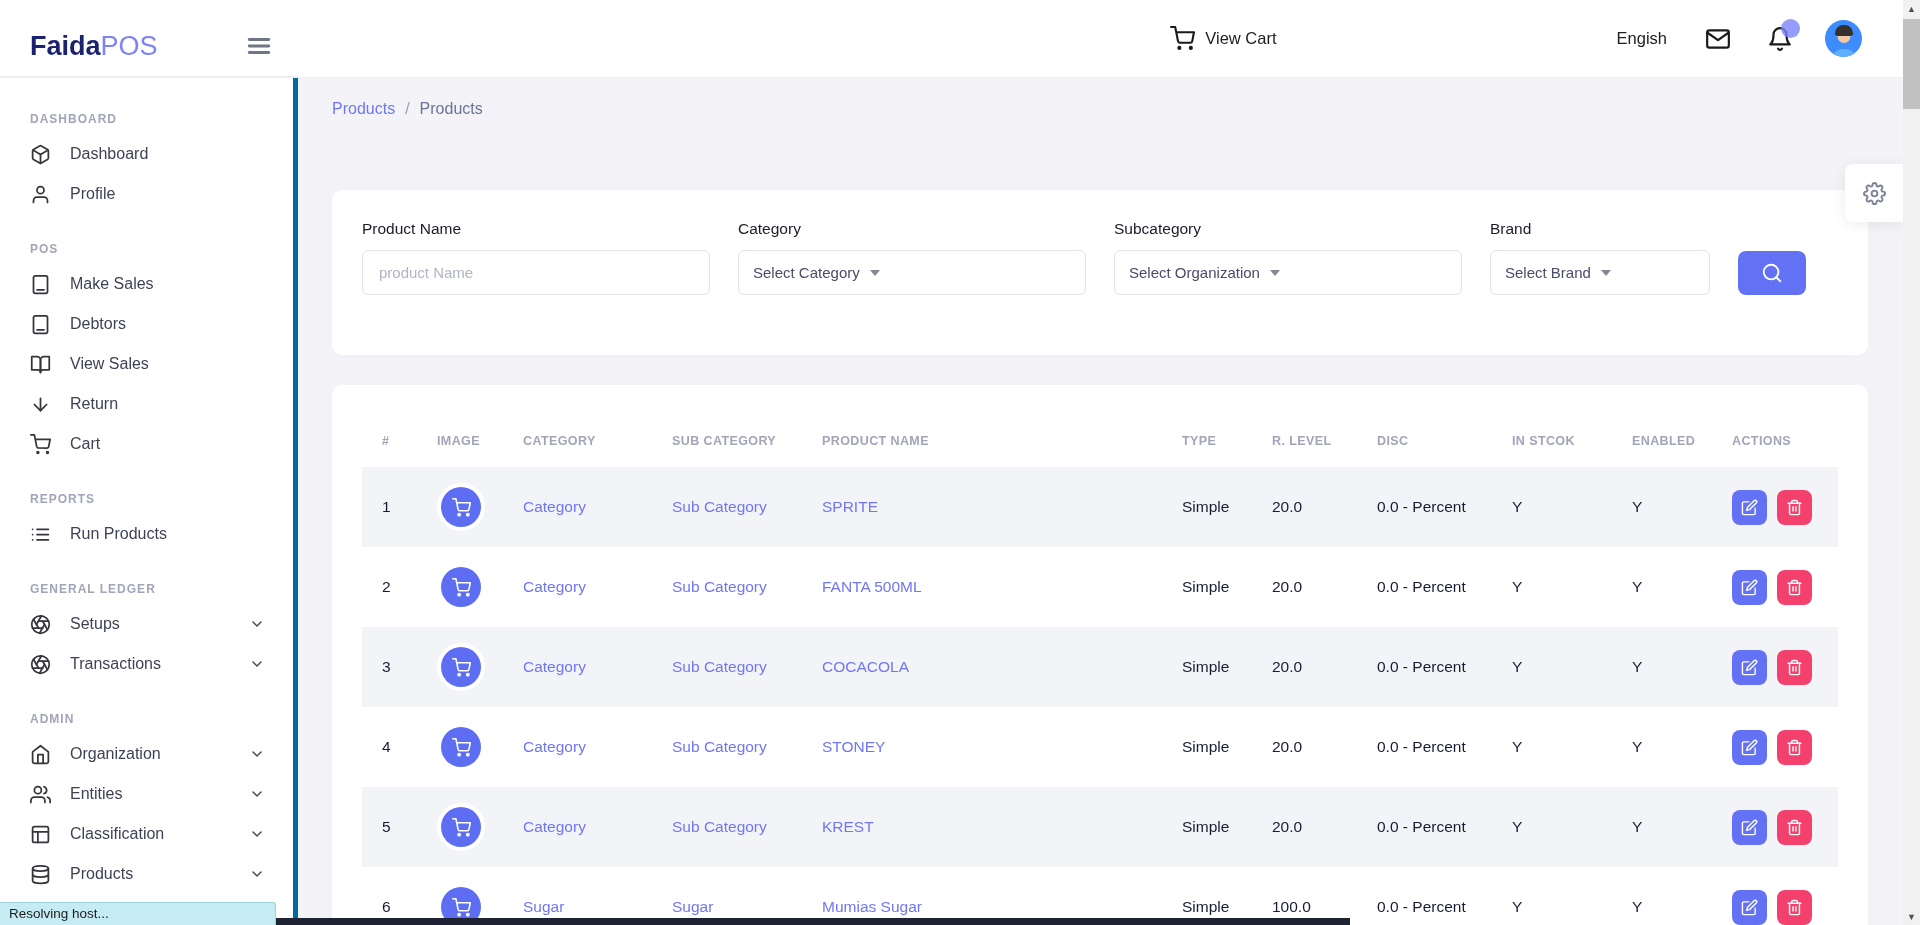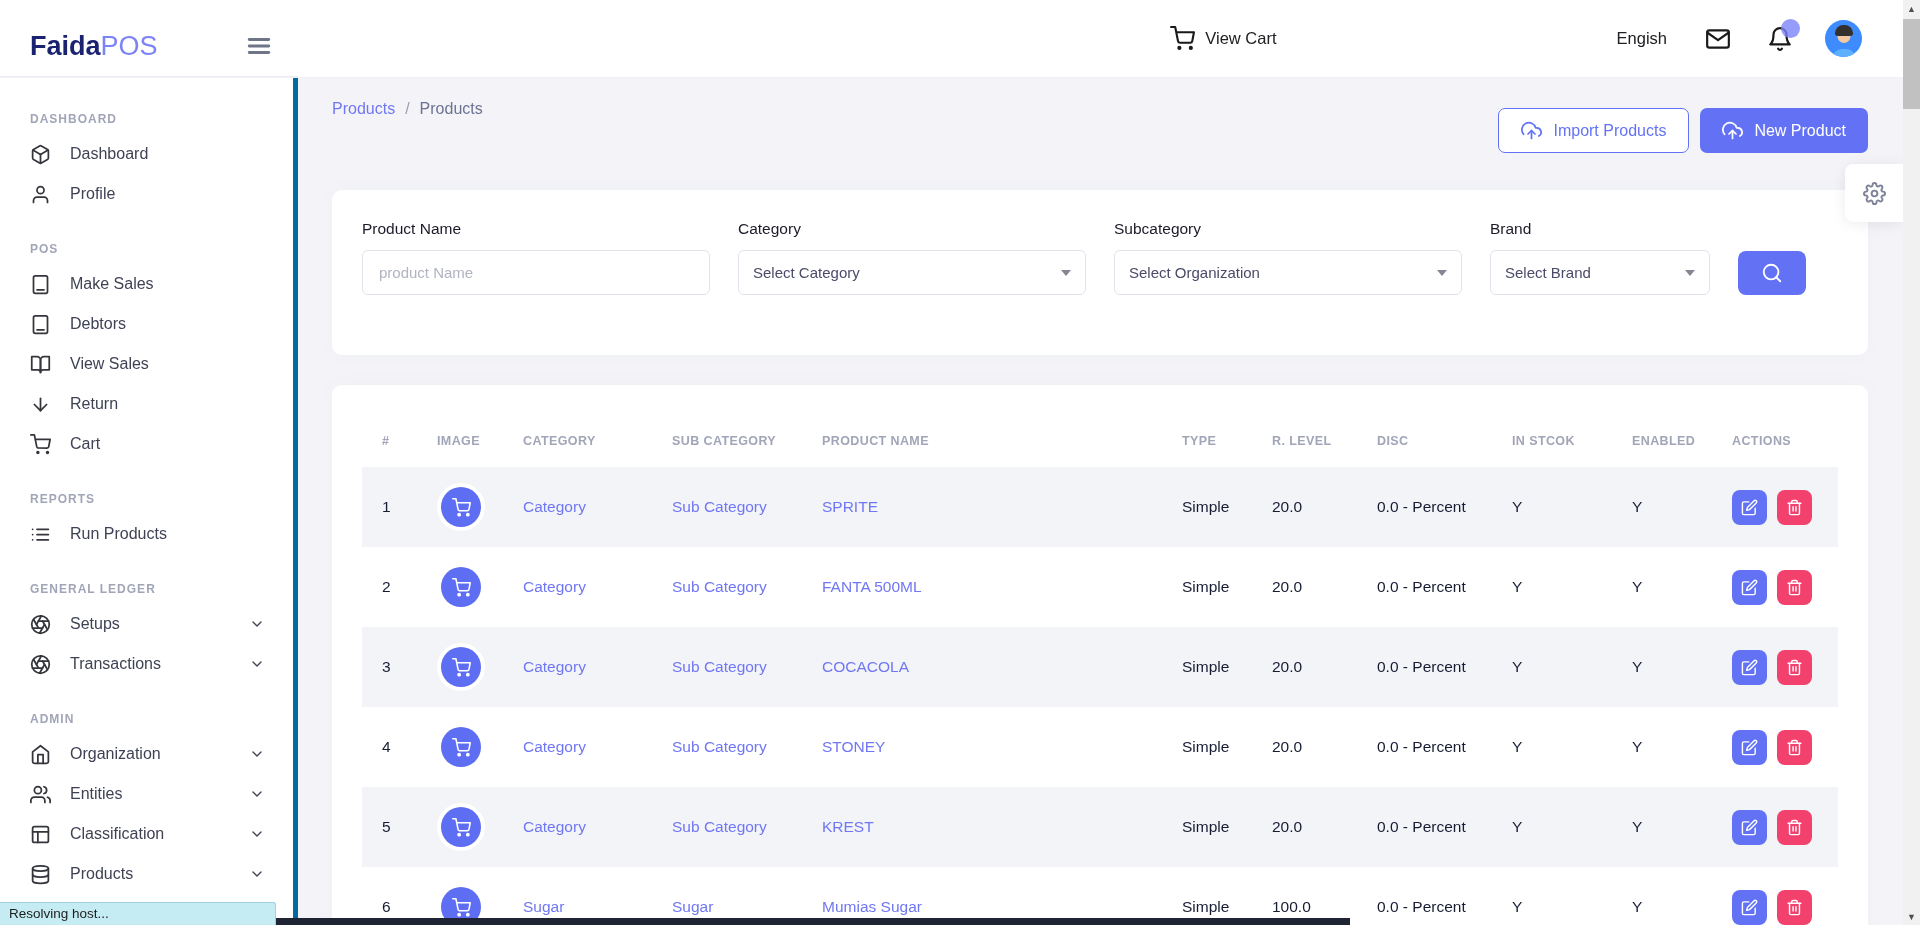--- a/index.html
+++ b/index.html
@@ -62,21 +62,21 @@
   .btn-solid{background:var(--primary);color:#fff;}
 
   
   .filter-card{margin-top:37px;background:#fff;border-radius:10px;box-shadow:0 0 20px rgba(76,87,125,.03);padding:30px 30px 60px;}
   .filter-row{display:flex;gap:28px;}
   .fgroup{display:flex;flex-direction:column;}
   .flabel{font-size:15.5px;color:#1b1b29;height:18px;line-height:18px;margin-bottom:12px;}
   .w-lg{width:348px;} .w-sm{width:220px;}
   .finput{height:45px;width:100%;border:1px solid #e1e3ea;border-radius:6px;padding:0 16px;font-size:15px;color:#3f4254;font-family:inherit;outline:none;background:#fff;}
   .finput::placeholder{color:#b0b4c3;}
-  .fselect{height:45px;width:100%;border:1px solid #e1e3ea;border-radius:6px;padding:0 14px;display:flex;align-items:center;justify-content:space-between;cursor:pointer;background:#fff;}
+  .fselect{height:45px;width:100%;border:1px solid #e1e3ea;border-radius:6px;padding:0 14px;display:flex;align-items:center;cursor:pointer;background:#fff;}
   .fselect-value{font-size:15px;color:#4a4b68;}
   .tri{width:0;height:0;border-left:5px solid transparent;border-right:5px solid transparent;border-top:6px solid #848793;margin-left:10px;}
   .search-group{justify-content:flex-end;}
   .search-btn{width:68px;height:44px;border:none;border-radius:8px;background:var(--primary);display:flex;align-items:center;justify-content:center;cursor:pointer;}
   .search-btn .bicon{width:22px;height:22px;color:#fff;}
 
   
   .table-card{margin-top:30px;background:#fff;border-radius:10px 10px 0 0;box-shadow:0 0 20px rgba(76,87,125,.03);padding:30px 30px 0;min-height:600px;}
   .thead,.trow{display:grid;grid-template-columns:55px 86px 149px 150px 360px 90px 105px 135px 120px 100px 1fr;align-items:center;padding:0 20px;}
   .thead{height:52px;}
@@ -338,42 +338,20 @@
         </span>
       </div>
     </div>
 
   <div class="main">
     <div class="toolbar">
       <div class="breadcrumb">
         <span class="bc-link">Products</span>
         <span class="bc-sep">/</span>
         <span class="bc-current">Products</span>
-      </div>
-      <div class="btns">
-        <button class="btn btn-outline">
-          <span class="bicon">
-              <svg class="fi" viewBox="0 0 24 24">
-                <polyline points="16 16 12 12 8 16"></polyline>
-                <line x1="12" y1="12" x2="12" y2="21"></line>
-                <path d="M20.39 18.39A5 5 0 0 0 18 9h-1.26A8 8 0 1 0 3 16.3"></path>
-              </svg>
-            </span>
-          <span>Import Products</span>
-        </button>
-        <button class="btn btn-solid">
-          <span class="bicon">
-              <svg class="fi" viewBox="0 0 24 24">
-                <polyline points="16 16 12 12 8 16"></polyline>
-                <line x1="12" y1="12" x2="12" y2="21"></line>
-                <path d="M20.39 18.39A5 5 0 0 0 18 9h-1.26A8 8 0 1 0 3 16.3"></path>
-              </svg>
-            </span>
-          <span>New Product</span>
-        </button>
       </div>
     </div>
 
     <div class="filter-card">
       <div class="filter-row">
         <div class="fgroup w-lg">
           <span class="flabel">Product Name</span>
           <input class="finput" type="text" placeholder="product Name" style="">
         </div>
         <div class="fgroup w-lg">

